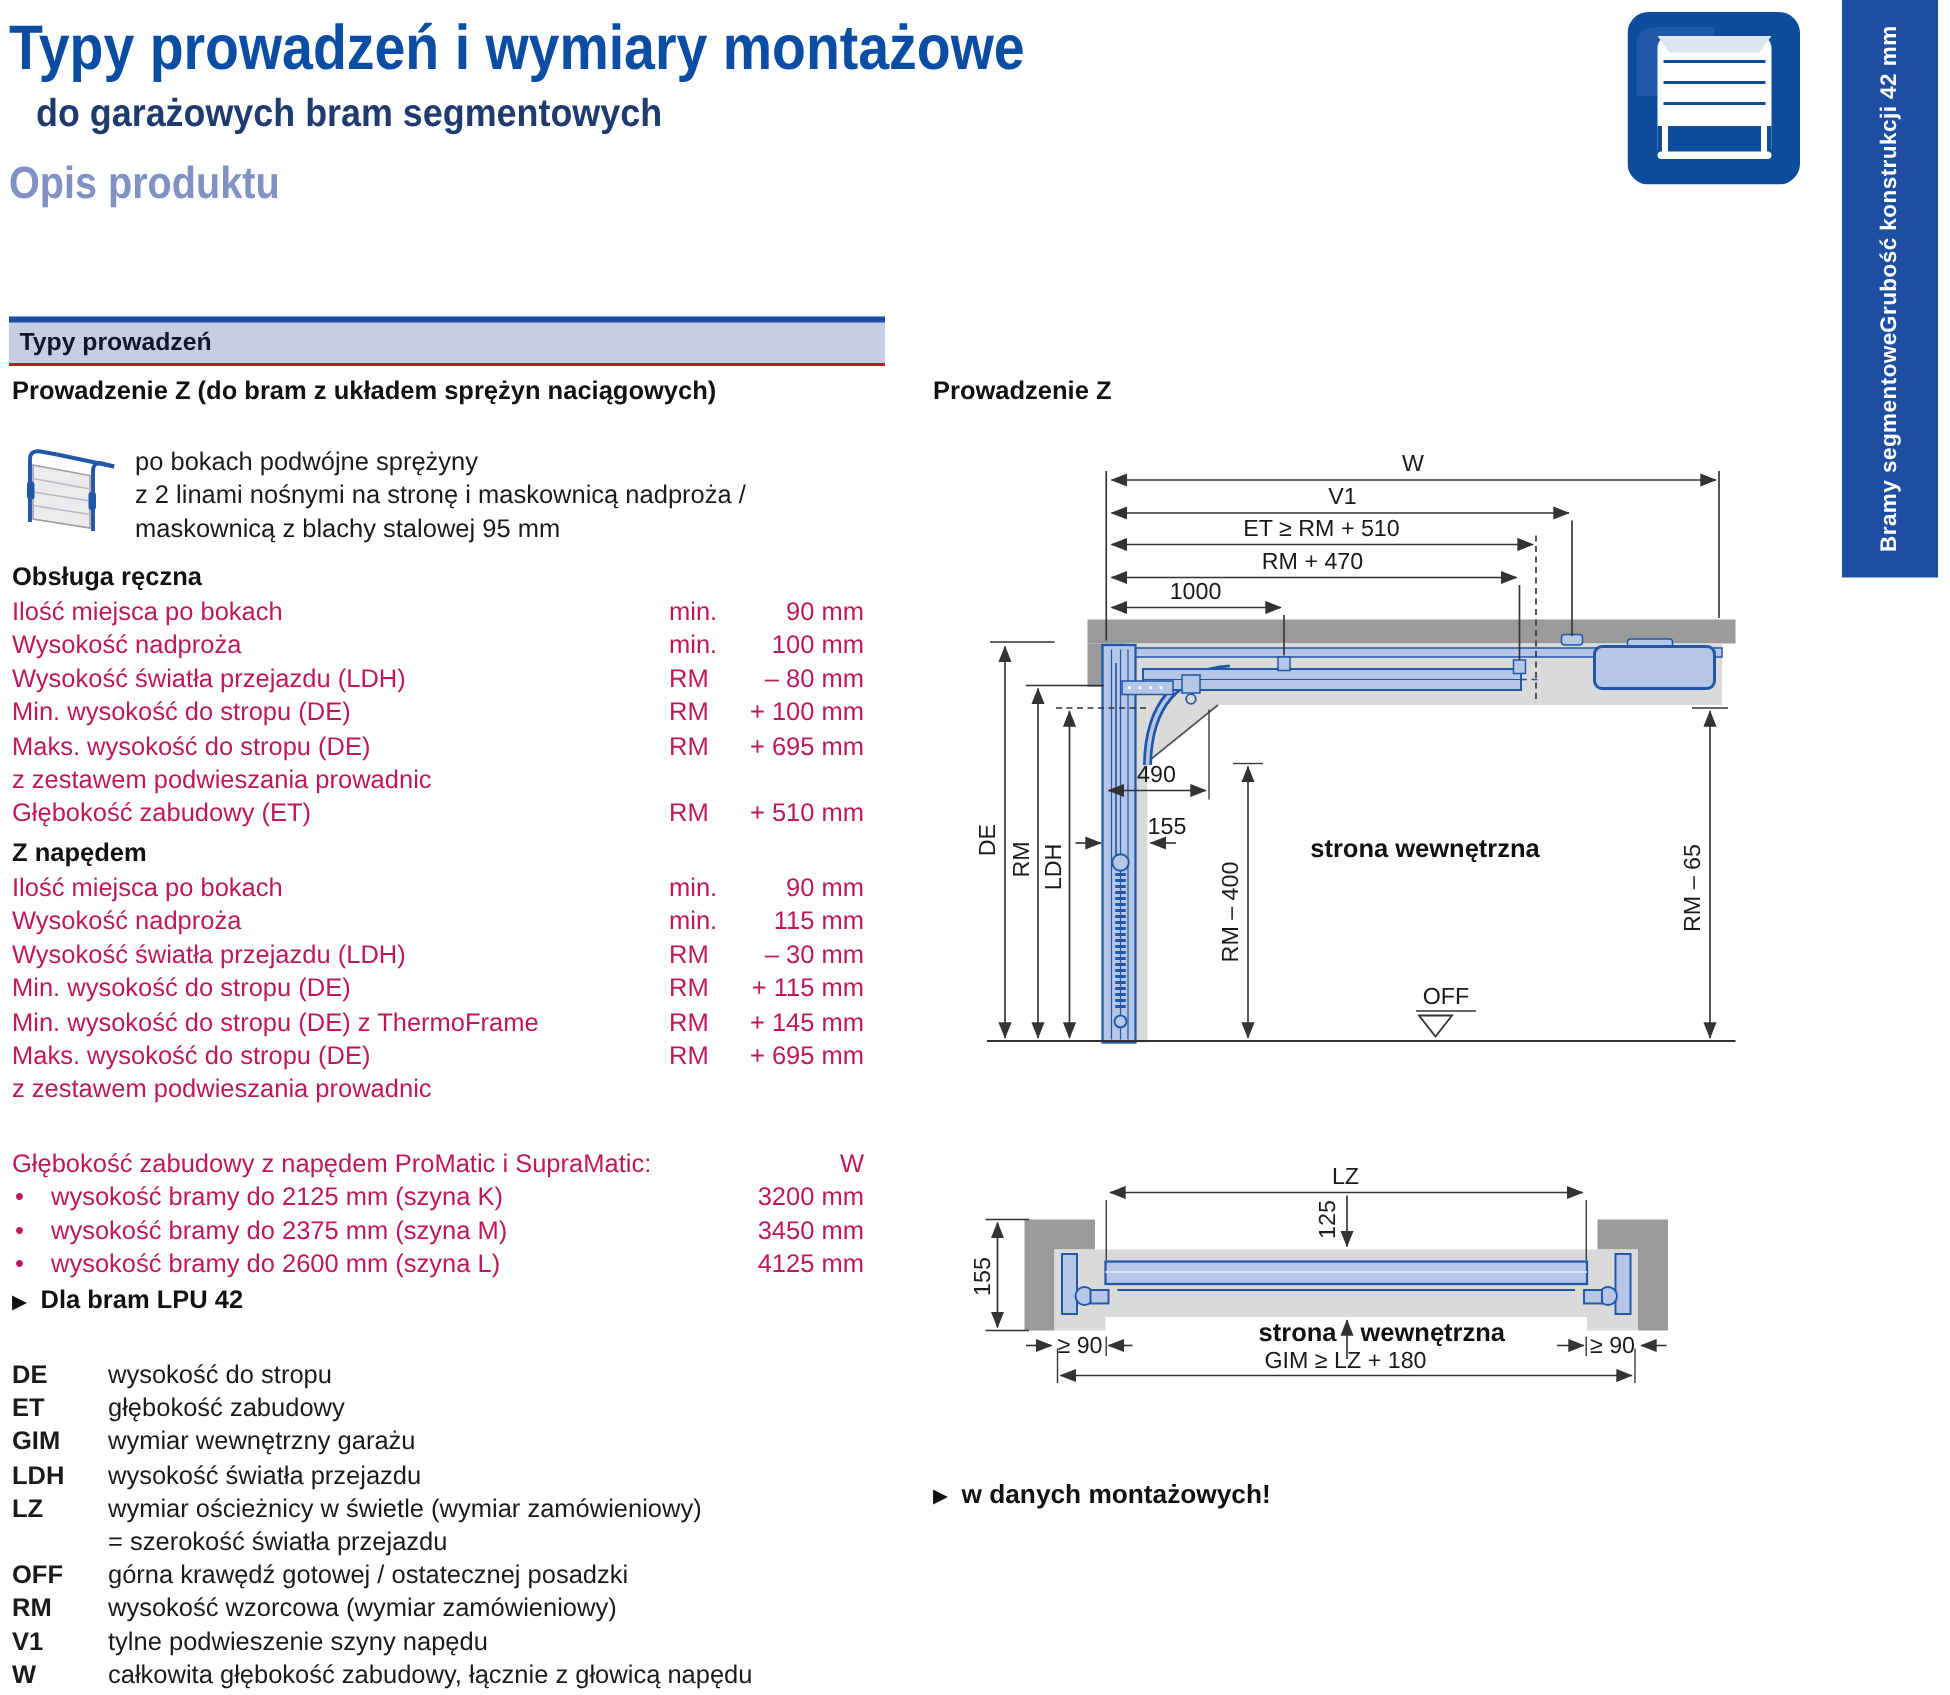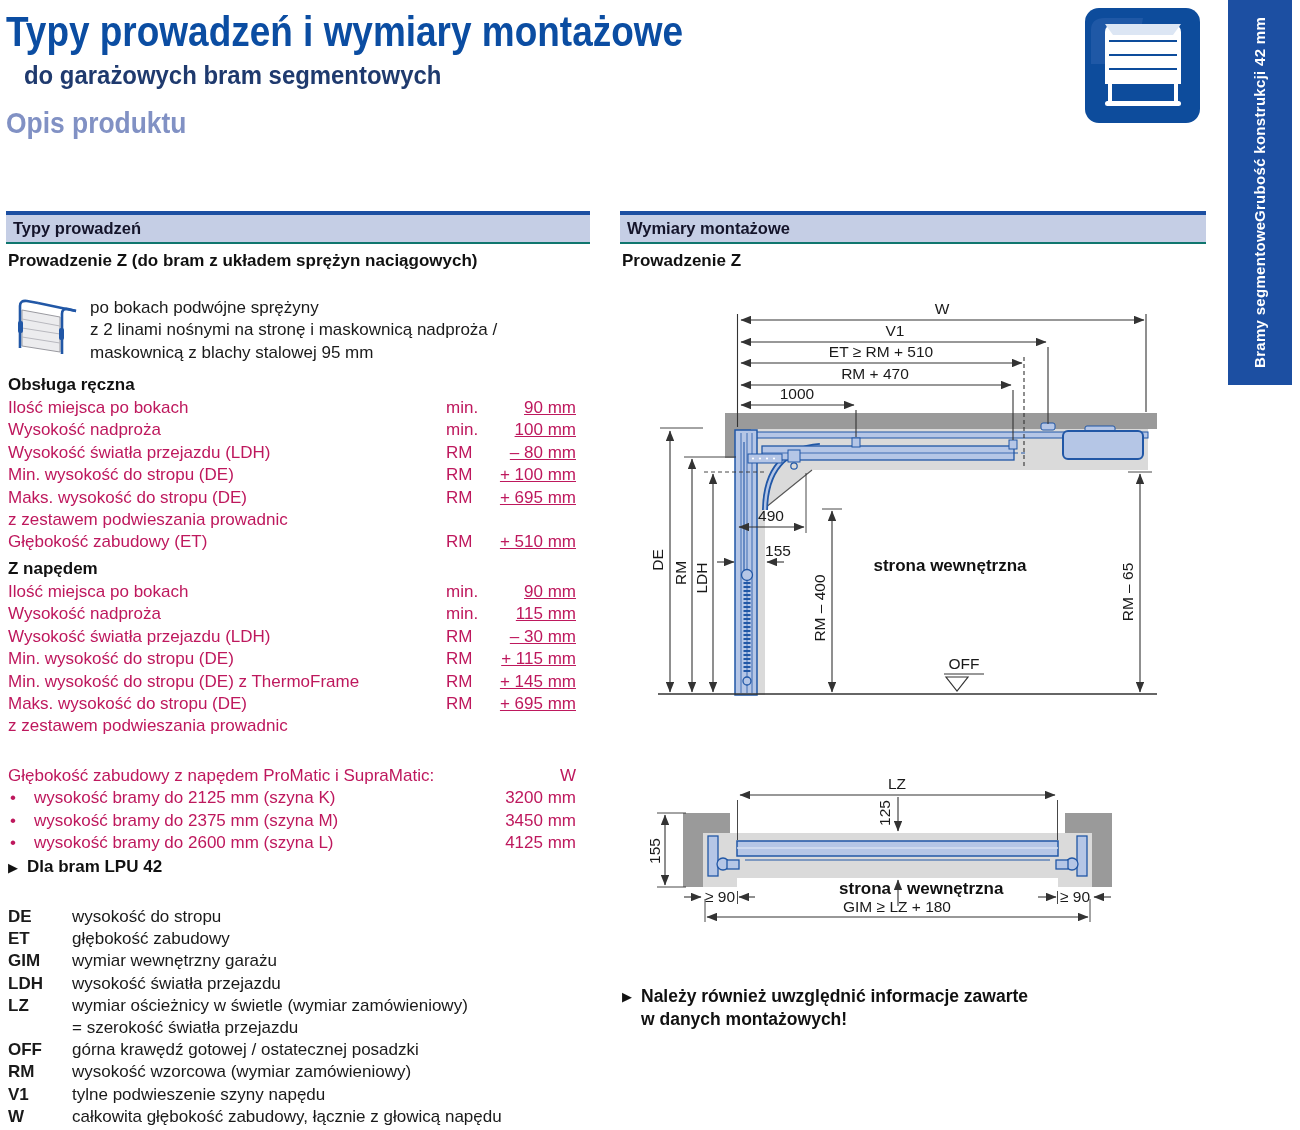--- a/index.html
+++ b/index.html
@@ -3,29 +3,29 @@
 <meta charset="utf-8">
 <style>
   html,body{margin:0;padding:0;background:#fff;}
   .page{position:relative;width:1300px;height:1130px;background:#fff;overflow:hidden;
         font-family:"Liberation Sans", sans-serif;color:#1a1a1a;}
   .abs{position:absolute;}
   .cond{display:inline-block;transform:scaleX(.88);transform-origin:0 50%;white-space:nowrap;}
   .h1{font-size:42px;font-weight:bold;color:#0b4da2;}
   .h2{font-size:26px;font-weight:bold;color:#1f3a6e;}
   .h3{font-size:30px;font-weight:bold;color:#8191c4;}
-  .bar{height:27px;background:#c5cee5;border-top:4px solid #1c4fa2;border-bottom:2px solid #0f766e;
+  .bar{height:27px;background:#c5cee5;border-top:4px solid #1c4fa2;border-bottom:2px solid #b91c1c;
        font-weight:bold;font-size:16.5px;color:#14142a;line-height:26px;padding-left:7px;box-sizing:content-box;}
   .bold17{font-size:17px;font-weight:bold;color:#111;}
   .txt17{font-size:17px;color:#1a1a1a;line-height:22.4px;}
   .tbl{width:568px;font-size:17px;line-height:22.4px;color:#be185d;}
   .trow{display:flex;}
   .tlabel{flex:1;}
   .tref{width:52px;}
-  .tval{width:78px;text-align:right;text-decoration:underline;}
+  .tval{width:78px;text-align:right;}
   .dval{width:90px;text-align:right;}
   .bullet{width:24px;padding-left:2px;}
   .legendrow{display:flex;font-size:17px;line-height:22.2px;}
   .labbr{width:64px;font-weight:bold;}
   .ldesc{flex:1;}
   .marker{font-size:13px;line-height:22px;margin-right:9px;color:#111;}
   .notetxt{font-size:17.5px;font-weight:bold;line-height:23px;color:#111;}
   .sidebar{left:1228px;top:0;width:64px;height:385px;background:#1c4fa2;
            display:flex;align-items:center;justify-content:center;
            writing-mode:vertical-rl;transform:rotate(180deg);}
@@ -63,21 +63,20 @@
     <line x1="91" y1="74" x2="91" y2="98" stroke="#ffffff" stroke-width="4"></line>
     <rect x="20" y="93" width="76" height="5" rx="2.5" fill="#ffffff"></rect>
   </svg>
 
   <div class="abs sidebar">
     <div>Bramy segmentowe</div>
     <div>Grubość konstrukcji 42 mm</div>
   </div>
 
   <div class="abs bar" style="left:6px;top:211px;width:577px;">Typy prowadzeń</div>
-  <div class="abs bar" style="left:620px;top:211px;width:579px;">Wymiary montażowe</div>
 
   <div class="abs bold17" style="left:8px;top:251px;">Prowadzenie Z (do bram z układem sprężyn naciągowych)</div>
 
   <svg class="abs" style="left:8px;top:290px;" width="72" height="72" viewBox="0 0 72 72">
     <polygon points="14,20 52,27 52,62 14,56" fill="#ececee" stroke="#9a9aa0" stroke-width="1"></polygon>
     <line x1="14" y1="29" x2="52" y2="36" stroke="#b9b9bf" stroke-width="1"></line>
     <line x1="14" y1="38" x2="52" y2="44" stroke="#b9b9bf" stroke-width="1"></line>
     <line x1="14" y1="47" x2="52" y2="53" stroke="#b9b9bf" stroke-width="1"></line>
     <path d="M12,58 L12,16 Q12,10 19,11 L30,13" fill="none" stroke="#2157a6" stroke-width="2.6"></path>
     <path d="M54,64 L54,24 Q54,18 60,19 L68,21" fill="none" stroke="#2157a6" stroke-width="2.6"></path>
@@ -378,18 +377,17 @@
     <text class="dim" x="720" y="902" text-anchor="middle">≥ 90</text>
     <text class="dim" x="1075" y="902" text-anchor="middle">≥ 90</text>
     <text class="dim" x="897" y="912" text-anchor="middle">GIM ≥ LZ + 180</text>
     <text class="dimb" x="891" y="894" text-anchor="end">strona</text>
     <text class="dimb" x="907" y="894" text-anchor="start">wewnętrzna</text>
   </svg>
 
   <div class="abs" style="left:622px;top:985px;display:flex;">
     <span class="marker" style="line-height:23px;">▶</span>
     <span class="notetxt">
-      <span style="display:block">Należy również uwzględnić informacje zawarte</span>
       <span style="display:block">w danych montażowych!</span>
     </span>
   </div>
 
 </div>
 
 </body></html>

